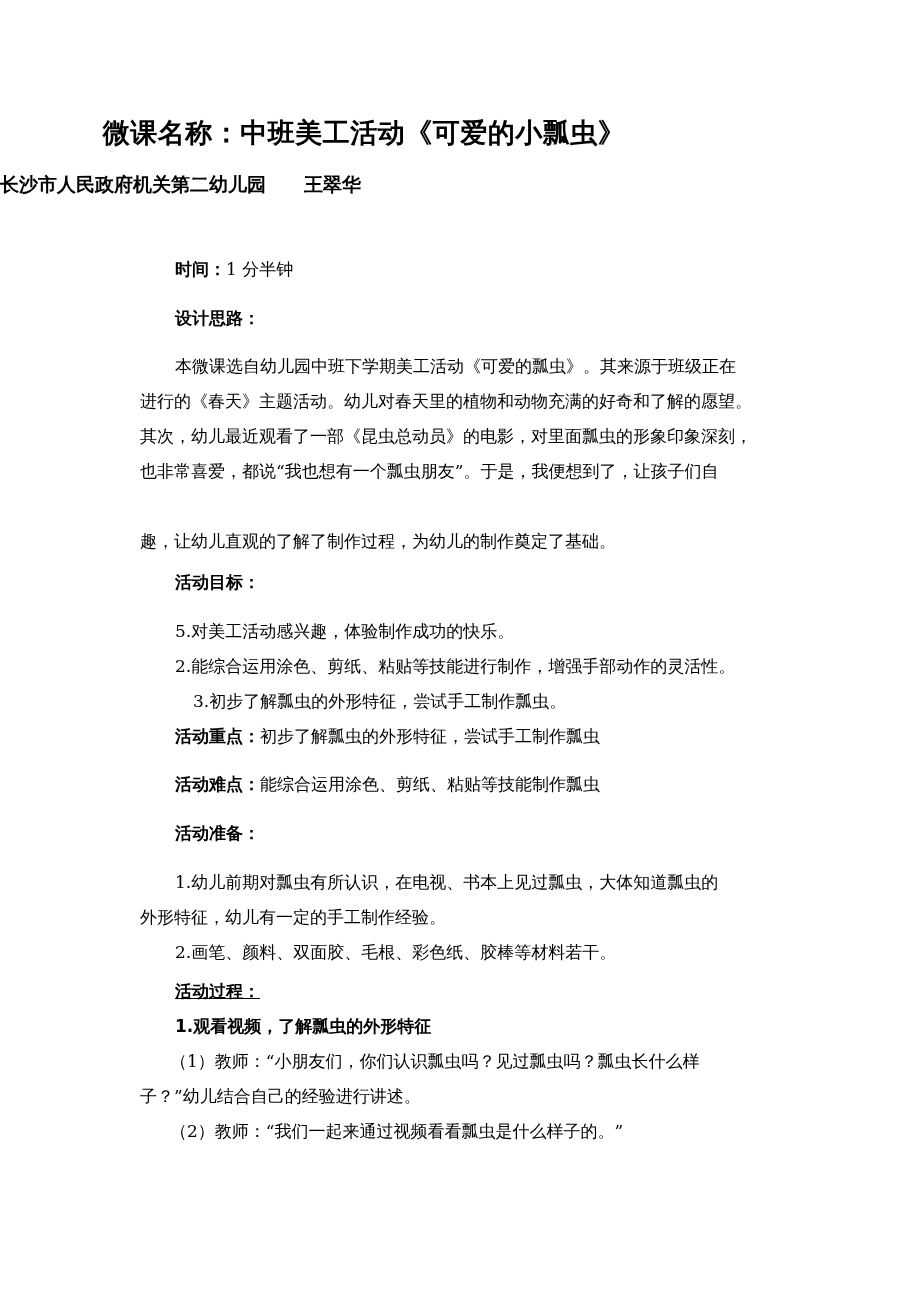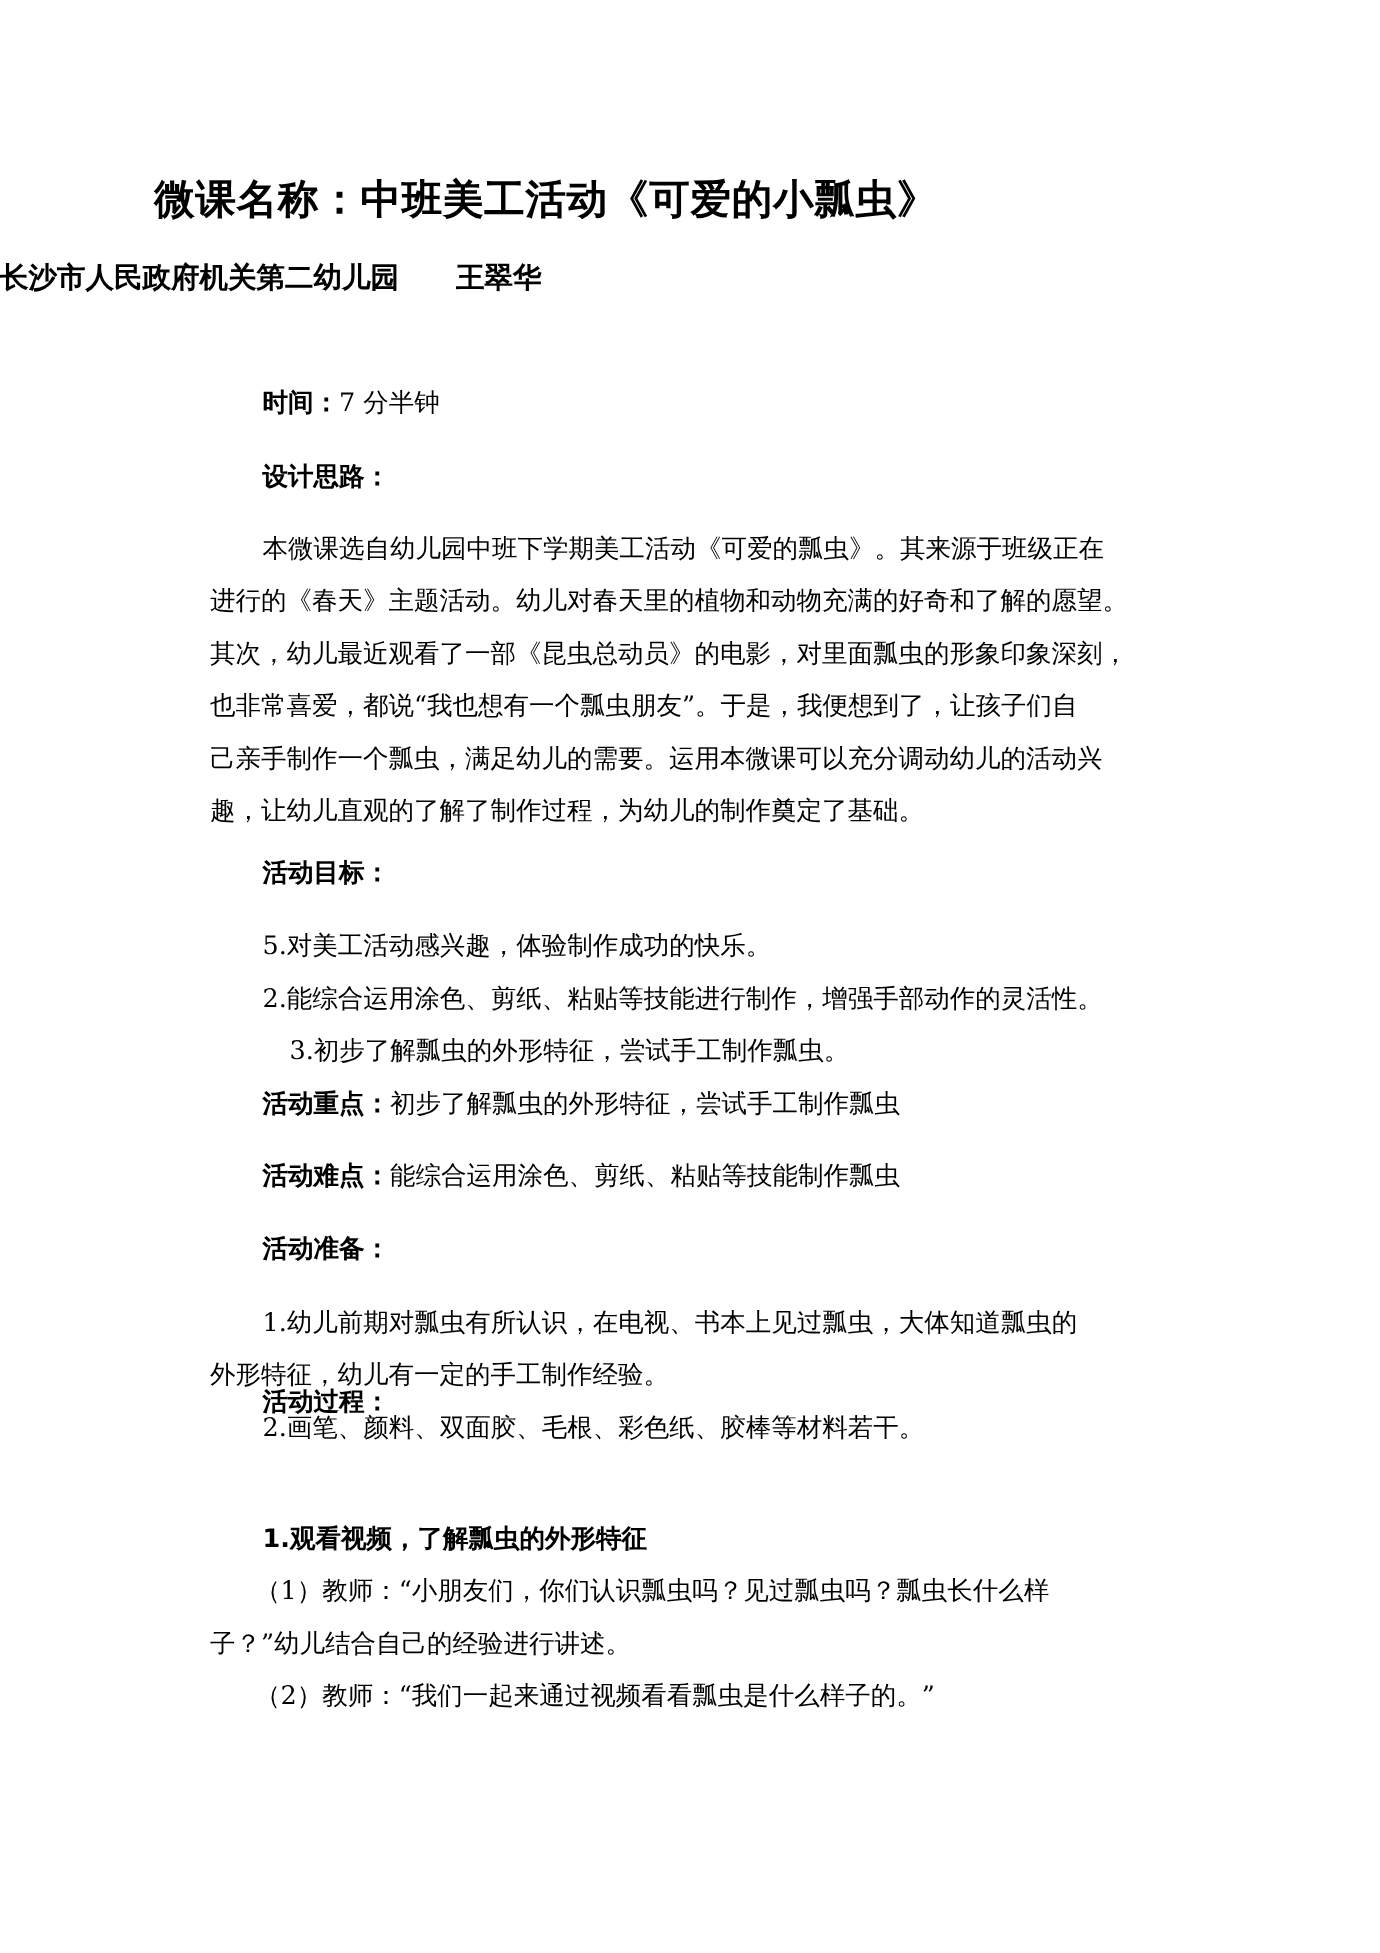--- a/index.html
+++ b/index.html
@@ -66,49 +66,48 @@
 
 <div class="page">
 
   <h1 class="abs title">微课名称：中班美工活动《可爱的小瓢虫》</h1>
 
   <div class="abs subtitle">
     <span>长沙市人民政府机关第二幼儿园</span><span class="gap"></span><span>王翠华</span>
   </div>
 
   <div class="abs line ind" style="top:257px;">
-    <span class="label">时间：</span><span>7 分半钟</span>
+    <span class="label">时间：</span><span>1 分半钟</span>
   </div>
 
   <div class="abs line ind bold" style="top:306px;">设计思路：</div>
 
   <div class="abs line ind" style="top:354px;">本微课选自幼儿园中班下学期美工活动《可爱的瓢虫》。其来源于班级正在</div>
   <div class="abs line flush" style="top:389px;">进行的《春天》主题活动。幼儿对春天里的植物和动物充满的好奇和了解的愿望。</div>
   <div class="abs line flush" style="top:424px;">其次，幼儿最近观看了一部《昆虫总动员》的电影，对里面瓢虫的形象印象深刻，</div>
   <div class="abs line flush" style="top:459px;">也非常喜爱，都说“我也想有一个瓢虫朋友”。于是，我便想到了，让孩子们自</div>
-  <div class="abs line flush" style="top:494px;">己亲手制作一个瓢虫，满足幼儿的需要。运用本微课可以充分调动幼儿的活动兴</div>
   <div class="abs line flush" style="top:529px;">趣，让幼儿直观的了解了制作过程，为幼儿的制作奠定了基础。</div>
 
   <div class="abs line ind bold" style="top:570px;">活动目标：</div>
   <div class="abs line ind" style="top:619px;">5.对美工活动感兴趣，体验制作成功的快乐。</div>
   <div class="abs line ind" style="top:654px;">2.能综合运用涂色、剪纸、粘贴等技能进行制作，增强手部动作的灵活性。</div>
   <div class="abs line ind" style="top:689px;margin-left:18px;">3.初步了解瓢虫的外形特征，尝试手工制作瓢虫。</div>
 
   <div class="abs line ind" style="top:724px;">
     <span class="label">活动重点：</span><span>初步了解瓢虫的外形特征，尝试手工制作瓢虫</span>
   </div>
 
   <div class="abs line ind" style="top:772px;">
     <span class="label">活动难点：</span><span>能综合运用涂色、剪纸、粘贴等技能制作瓢虫</span>
   </div>
 
   <div class="abs line ind bold" style="top:821px;">活动准备：</div>
   <div class="abs line ind" style="top:870px;">1.幼儿前期对瓢虫有所认识，在电视、书本上见过瓢虫，大体知道瓢虫的</div>
   <div class="abs line flush" style="top:905px;">外形特征，幼儿有一定的手工制作经验。</div>
   <div class="abs line ind" style="top:940px;">2.画笔、颜料、双面胶、毛根、彩色纸、胶棒等材料若干。</div>
 
-  <div class="abs line ind bold" style="top:923px;">活动过程：</div>
+  <div class="abs line ind bold" style="top:979px;text-decoration:underline;">活动过程：</div>
   <div class="abs line ind bold" style="top:1014px;">1.观看视频，了解瓢虫的外形特征</div>
   <div class="abs line" style="top:1049px; left:170px;">（1）教师：“小朋友们，你们认识瓢虫吗？见过瓢虫吗？瓢虫长什么样</div>
   <div class="abs line flush" style="top:1084px;">子？”幼儿结合自己的经验进行讲述。</div>
   <div class="abs line" style="top:1119px; left:170px;">（2）教师：“我们一起来通过视频看看瓢虫是什么样子的。”</div>
 
 </div>
 
 </body></html>

